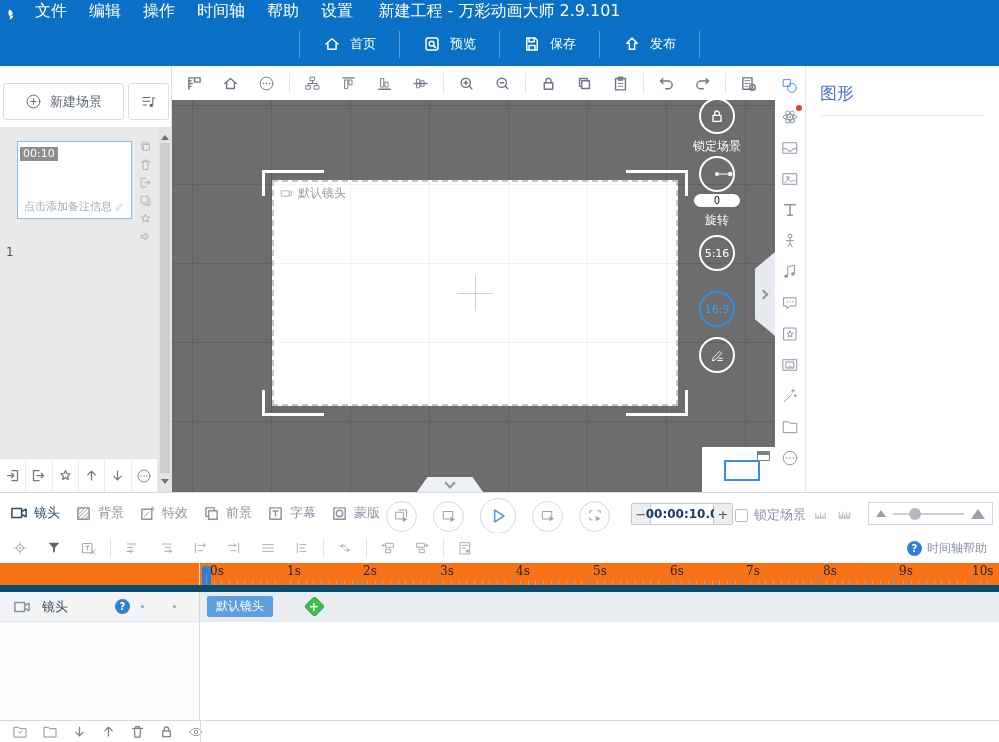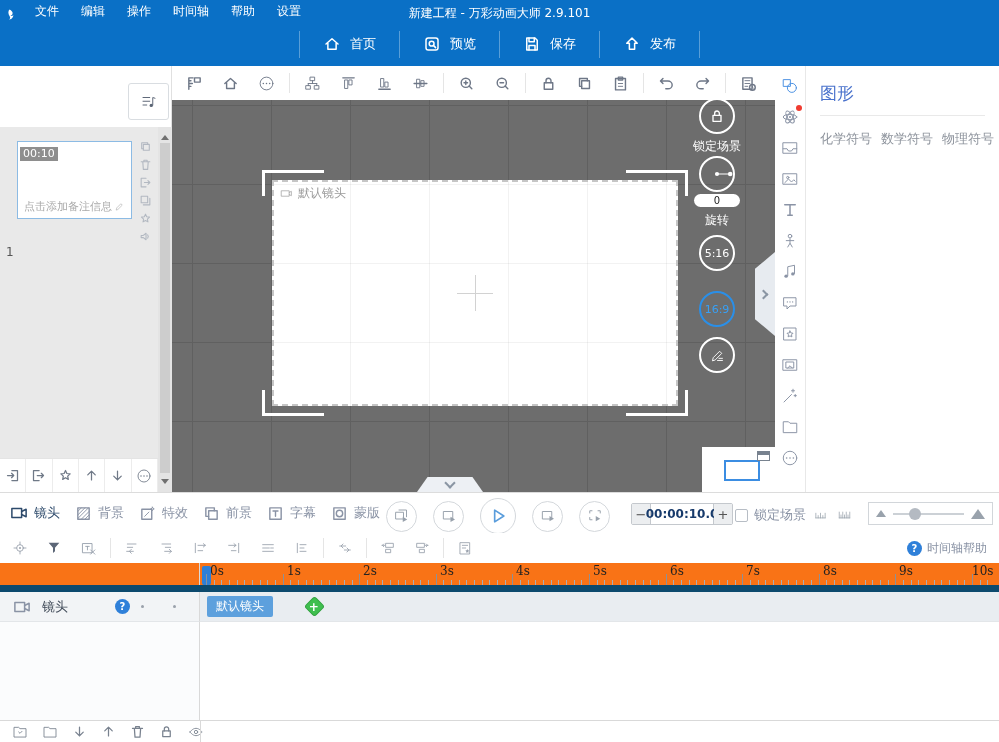--- a/index.html
+++ b/index.html
@@ -3,21 +3,21 @@
 <meta charset="utf-8">
 <style>
 *{margin:0;padding:0;box-sizing:border-box}
 html,body{width:999px;height:742px}
 body{position:relative;font-family:"DejaVu Sans","Liberation Sans",sans-serif;background:#fff;overflow:hidden;font-size:13px;color:#333}
 svg.ci{display:block}
 .ci path,.ci rect,.ci circle,.ci ellipse{fill:none;stroke:currentColor;stroke-width:2;stroke-linecap:round;stroke-linejoin:round}
 .ci .f{fill:currentColor;stroke:none}
 .ci .tn{stroke-width:1.3}
 
-#titlebar{position:absolute;left:0;top:0;width:100%;height:22px;background:#0a70c6;display:flex;align-items:flex-end;color:#fff;font-size:12px;z-index:9}
+#titlebar{position:absolute;left:0;top:0;width:100%;height:22px;background:#0a70c6;display:flex;align-items:flex-end;color:#fff;font-size:16px;z-index:9}
 #logo{width:24px;display:flex;justify-content:center}
 .menu{padding:0 11px;line-height:22px;cursor:default}
 #tb-title{position:absolute;left:50%;transform:translateX(-50%);white-space:nowrap}
 #tb-right{margin-left:auto;display:flex;align-items:center;gap:15px;padding-right:12px}
 #upgrade{background:#f25a5a;padding:1px 6px}
 .wbtn{width:15px;height:15px;display:flex;align-items:center;justify-content:center}
 
 #quickbar{position:absolute;left:0;top:22px;width:100%;height:44px;background:#0a70c6;display:flex;align-items:center;justify-content:center}
 .qb{display:flex;align-items:center;gap:9px;color:#fff;padding:0 23px}
 .qsep{width:1px;height:27px;background:rgba(255,255,255,.32)}
@@ -176,20 +176,27 @@
   <span class="qb">
       <svg class="ci" width="18" height="18" viewBox="0 0 24 24">
         <path d="M12 4 5 11h3.5v8h7v-8H19z"></path>
       </svg>
       <span>发布</span>
     </span>
   <span class="qsep"></span>
 </div>
 
 <div id="left">
+  <div class="np-btn">
+    <svg class="ci" width="17" height="17" viewBox="0 0 24 24">
+        <circle cx="12" cy="12" r="9" class="tn"></circle>
+        <path d="M12 8v8M8 12h8" class="tn"></path>
+      </svg>
+    <span>新建场景</span>
+  </div>
   <div class="nl-btn">
     <svg class="ci" width="18" height="18" viewBox="0 0 24 24">
         <path d="M4 6h9M4 11h9M4 16h5" class="tn"></path>
         <path d="M17 16V6l3 1" class="tn"></path>
         <circle class="f" cx="15" cy="16.5" r="2.2"></circle>
       </svg>
   </div>
   <div id="scene-list">
     <span id="scene-index">1</span>
     <div id="scene-thumb">
@@ -467,25 +474,20 @@
       <circle cx="12" cy="12" r="9" class="tn"></circle>
       <circle class="f" cx="7.5" cy="12" r="1.1"></circle>
       <circle class="f" cx="12" cy="12" r="1.1"></circle>
       <circle class="f" cx="16.5" cy="12" r="1.1"></circle>
     </svg>
 </div>
 
 <div id="shapes">
   <div id="sp-title">图形</div>
   <div id="sp-div"></div>
-  <div class="sp-row">
-    <span class="sp-cat">化学符号</span>
-    <span class="sp-cat">数学符号</span>
-    <span class="sp-cat">物理符号</span>
-  </div>
 </div>
 
 <div id="playbar">
   <div id="pb-tabs">
     <span class="pbt on">
         <svg class="ci" width="18" height="18" viewBox="0 0 24 24">
           <rect x="2.5" y="6" width="13" height="12"></rect>
           <path d="m15.5 10 6-3v10l-6-3"></path>
         </svg>
         <span>镜头</span>

